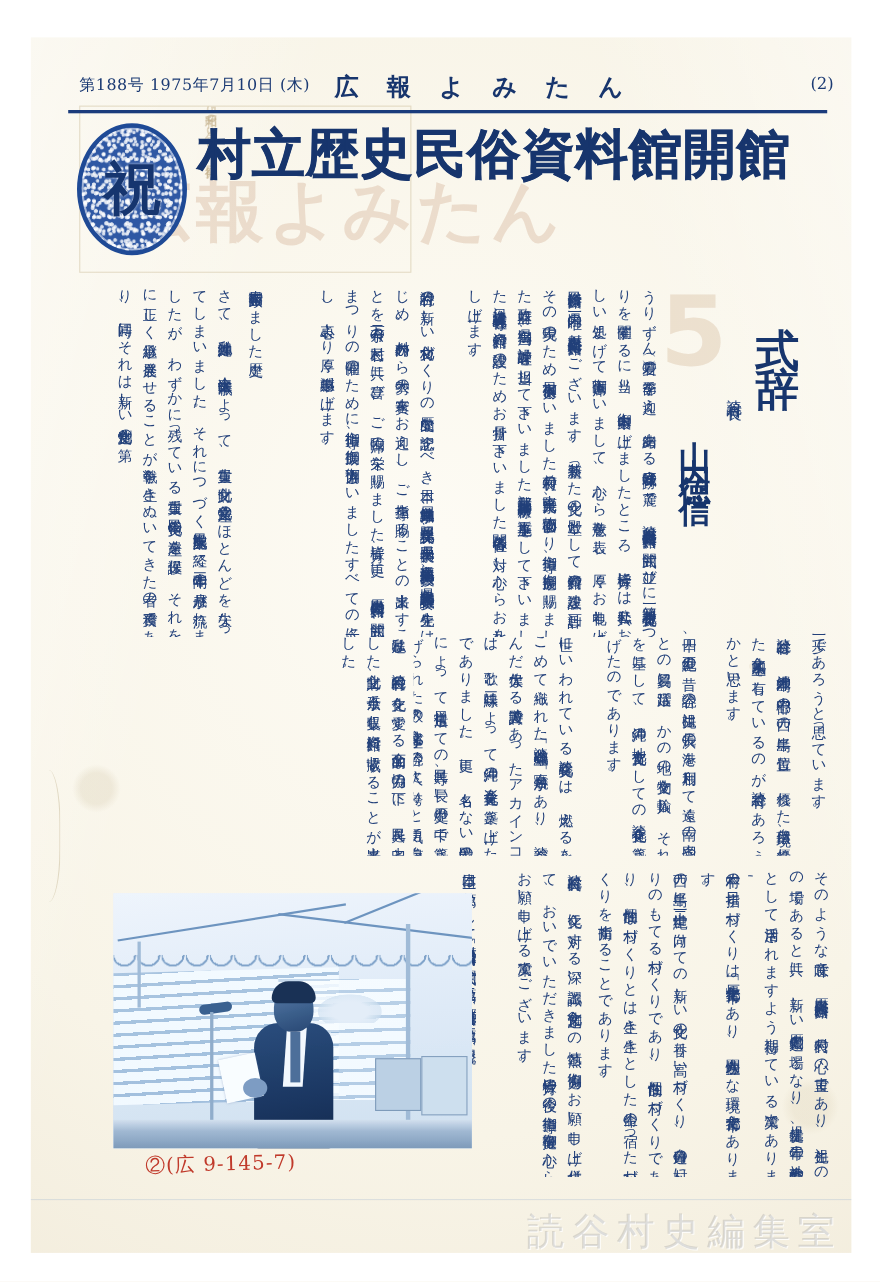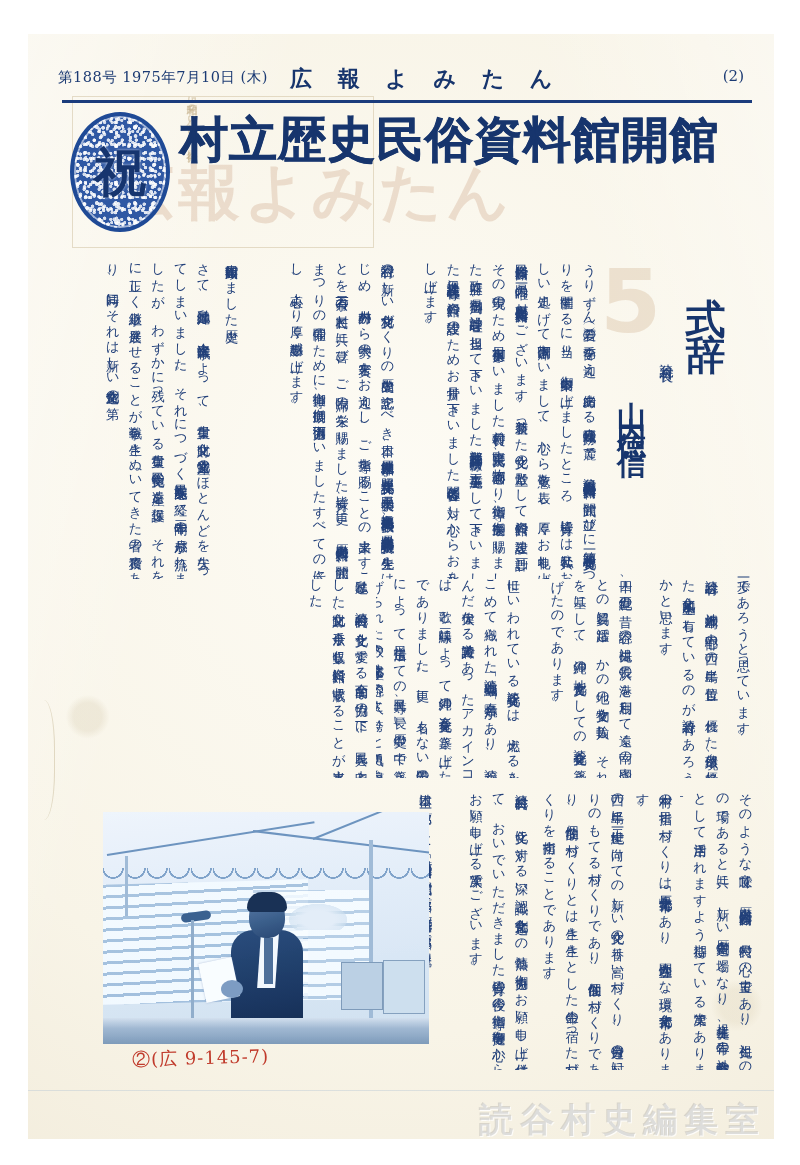--- a/index.html
+++ b/index.html
@@ -84,21 +84,21 @@
     position: absolute;
     left: 72px; top: 96px;
     width: 300px; height: 150px;
     border: 1px solid rgba(196,176,136,0.40);
     pointer-events: none;
   }
 
   
   .masthead {
     position: absolute;
-    left: 58px; top: 64px;
+    left: 72px; top: 64px;
     width: 690px; height: 34px;
   }
   .issue-line {
     position: absolute;
     left: 0; top: 4px;
     font-size: 14.5px;
     color: #1b3a73;
     letter-spacing: 0.5px;
     white-space: nowrap;
   }
@@ -388,21 +388,21 @@
     letter-spacing: 1px;
     transform: rotate(-1.5deg);
     white-space: nowrap;
   }
 
   
   .watermark {
     position: absolute;
     right: 34px; bottom: 22px;
     font-size: 34px;
-    font-weight: 700;
+    font-weight: 400;
     letter-spacing: 7px;
     color: rgba(150,150,150,0.30);
     text-shadow: 1px 1px 0 rgba(255,255,255,0.8);
     white-space: nowrap;
   }
   .wm-rule {
     position: absolute;
     left: 0; bottom: 74px;
     width: 800px; height: 1px;
     background: rgba(170,190,210,0.35);

